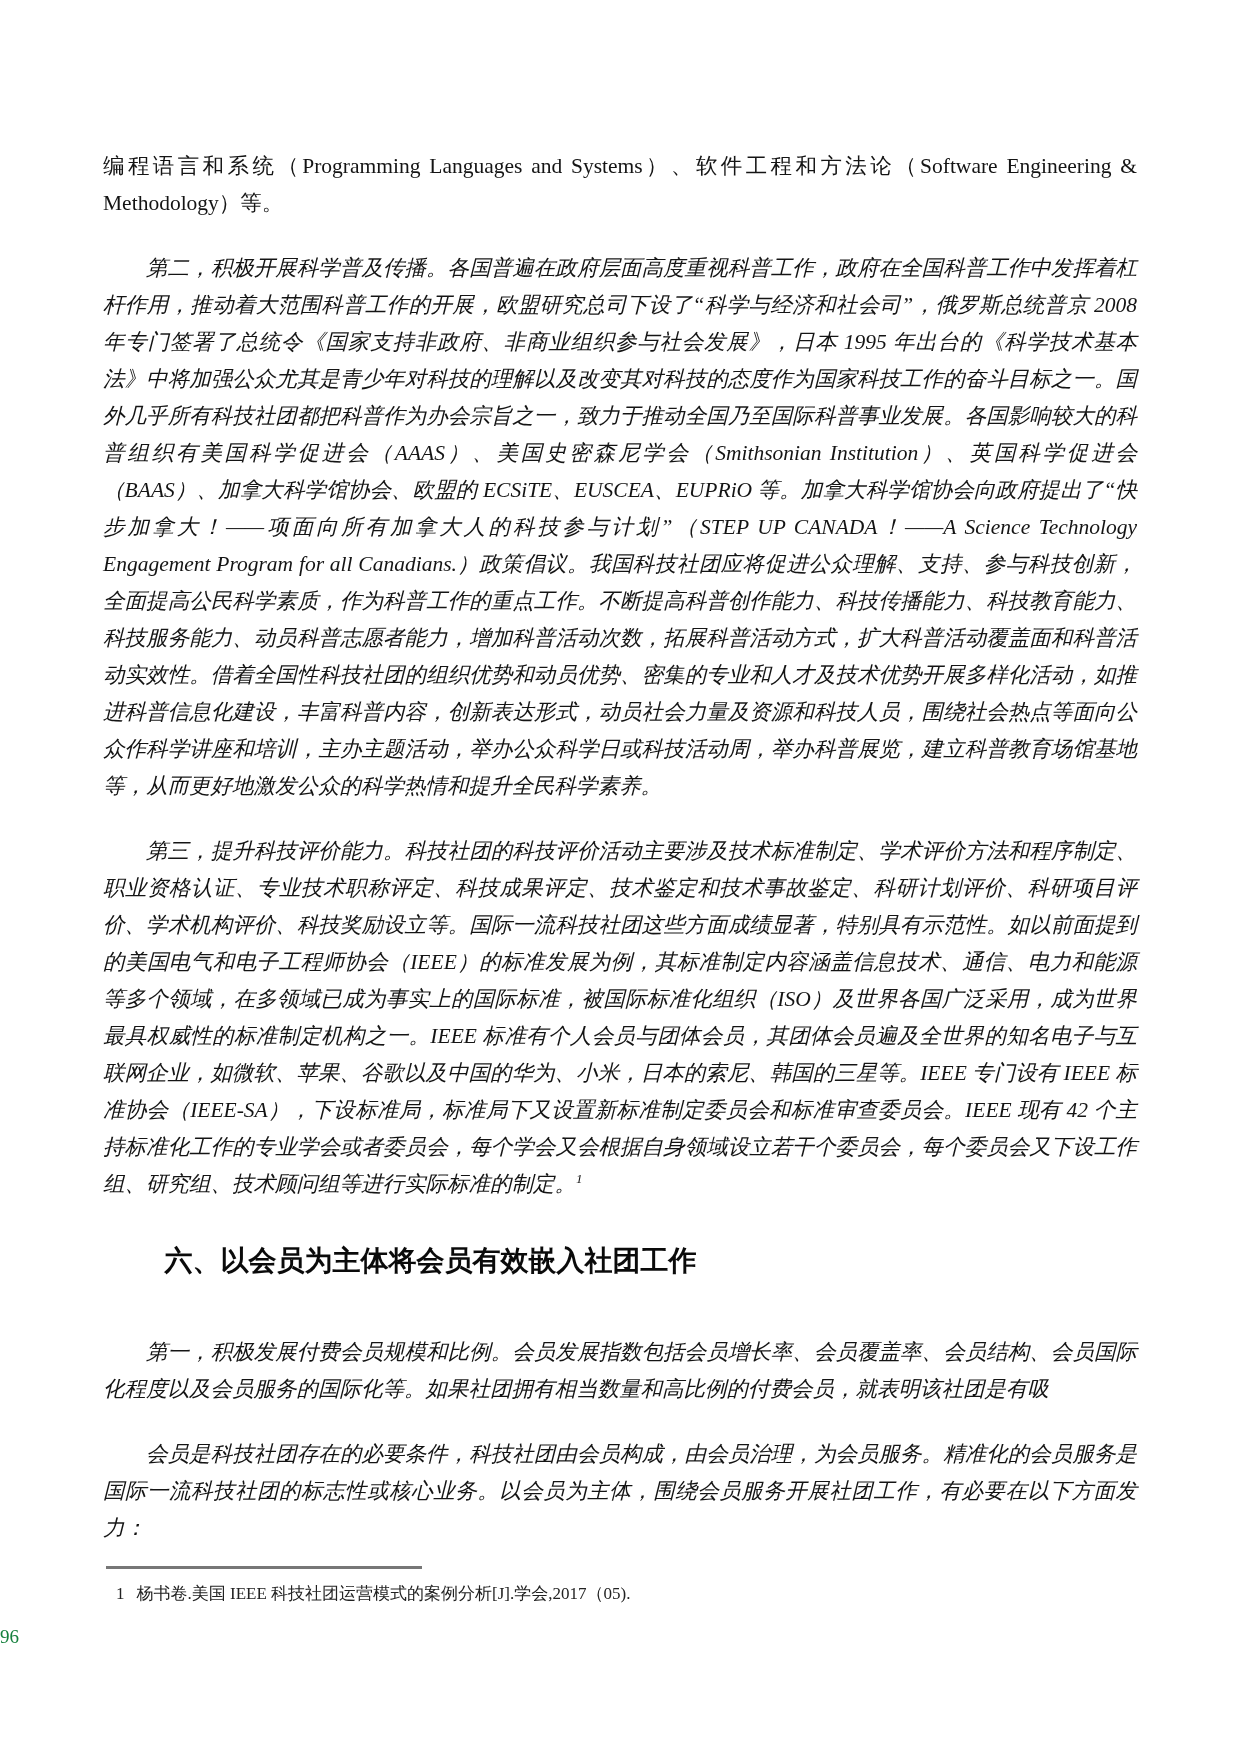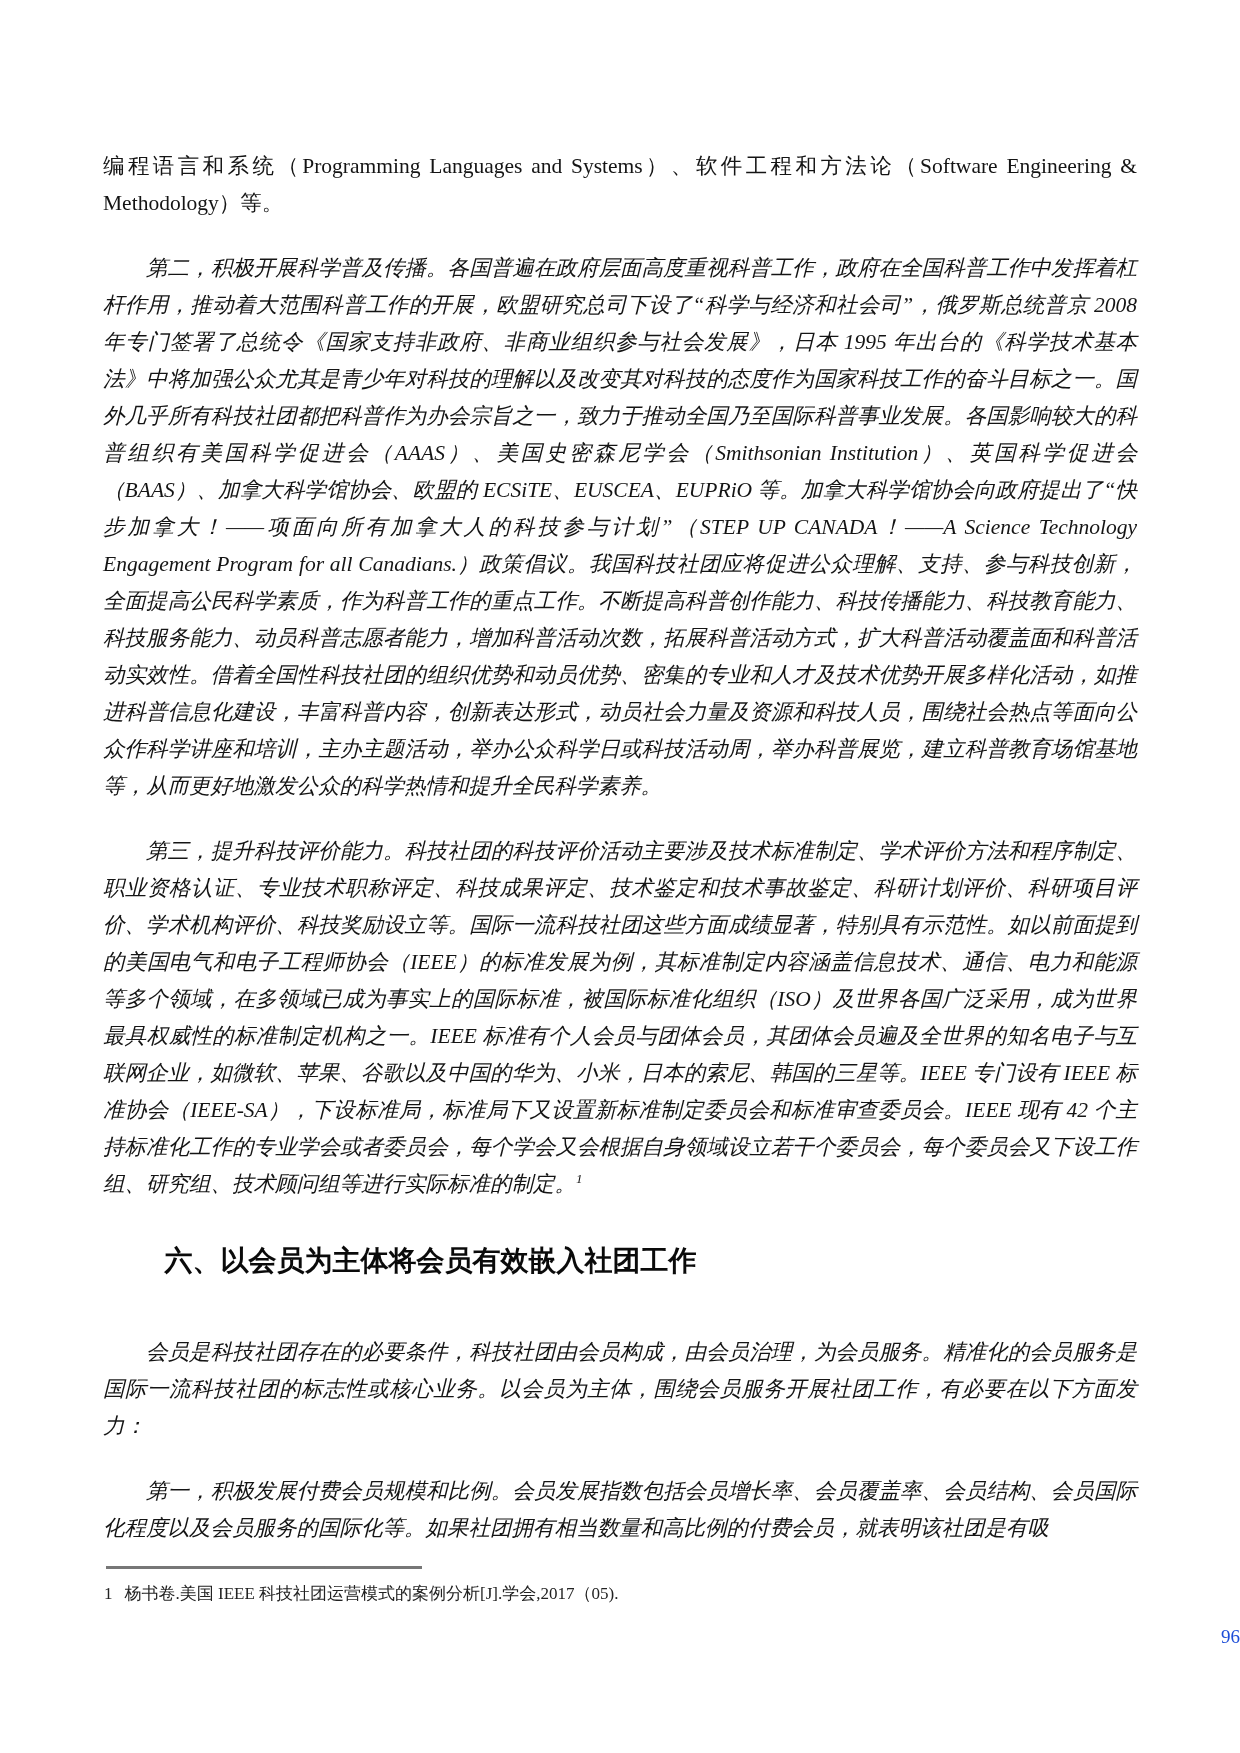--- a/index.html
+++ b/index.html
@@ -54,57 +54,57 @@
   .footnote-rule {
     position: absolute;
     left: 106px;
     top: 1566px;
     width: 316px;
     height: 3px;
     background: #777777;
   }
   .footnote {
     position: absolute;
-    left: 104px;
+    left: 116px;
     top: 1582px;
     width: 1034px;
     font-size: 17px;
     line-height: 24px;
     color: #222222;
   }
   .fn-marker {
     margin-right: 12px;
   }
   .page-number {
     position: absolute;
     top: 1626px;
     left: 0;
     width: 100%;
-    text-align: right;
+    text-align: left;
     font-size: 19px;
-    color: #1d4ed8;
+    color: #15803d;
   }
 </style>
 </head>
 <body>
 
 <div class="page">
   <main class="content">
 
     <p class="para no-indent">编程语言和系统（Programming Languages and Systems）、软件工程和方法论（Software Engineering &amp; Methodology）等。</p>
 
     <p class="para indent">第二，积极开展科学普及传播。各国普遍在政府层面高度重视科普工作，政府在全国科普工作中发挥着杠杆作用，推动着大范围科普工作的开展，欧盟研究总司下设了“科学与经济和社会司”，俄罗斯总统普京 2008 年专门签署了总统令《国家支持非政府、非商业组织参与社会发展》，日本 1995 年出台的《科学技术基本法》中将加强公众尤其是青少年对科技的理解以及改变其对科技的态度作为国家科技工作的奋斗目标之一。国外几乎所有科技社团都把科普作为办会宗旨之一，致力于推动全国乃至国际科普事业发展。各国影响较大的科普组织有美国科学促进会（AAAS）、美国史密森尼学会（Smithsonian Institution）、英国科学促进会（BAAS）、加拿大科学馆协会、欧盟的 ECSiTE、EUSCEA、EUPRiO 等。加拿大科学馆协会向政府提出了“快步加拿大！——项面向所有加拿大人的科技参与计划”（STEP UP CANADA！——A Science Technology Engagement Program for all Canadians.）政策倡议。我国科技社团应将促进公众理解、支持、参与科技创新，全面提高公民科学素质，作为科普工作的重点工作。不断提高科普创作能力、科技传播能力、科技教育能力、科技服务能力、动员科普志愿者能力，增加科普活动次数，拓展科普活动方式，扩大科普活动覆盖面和科普活动实效性。借着全国性科技社团的组织优势和动员优势、密集的专业和人才及技术优势开展多样化活动，如推进科普信息化建设，丰富科普内容，创新表达形式，动员社会力量及资源和科技人员，围绕社会热点等面向公众作科学讲座和培训，主办主题活动，举办公众科学日或科技活动周，举办科普展览，建立科普教育场馆基地等，从而更好地激发公众的科学热情和提升全民科学素养。</p>
 
     <p class="para indent"><span>第三，提升科技评价能力。科技社团的科技评价活动主要涉及技术标准制定、学术评价方法和程序制定、职业资格认证、专业技术职称评定、科技成果评定、技术鉴定和技术事故鉴定、科研计划评价、科研项目评价、学术机构评价、科技奖励设立等。国际一流科技社团这些方面成绩显著，特别具有示范性。如以前面提到的美国电气和电子工程师协会（IEEE）的标准发展为例，其标准制定内容涵盖信息技术、通信、电力和能源等多个领域，在多领域已成为事实上的国际标准，被国际标准化组织（ISO）及世界各国广泛采用，成为世界最具权威性的标准制定机构之一。IEEE 标准有个人会员与团体会员，其团体会员遍及全世界的知名电子与互联网企业，如微软、苹果、谷歌以及中国的华为、小米，日本的索尼、韩国的三星等。IEEE 专门设有 IEEE 标准协会（IEEE-SA），下设标准局，标准局下又设置新标准制定委员会和标准审查委员会。IEEE 现有 42 个主持标准化工作的专业学会或者委员会，每个学会又会根据自身领域设立若干个委员会，每个委员会又下设工作组、研究组、技术顾问组等进行实际标准的制定。</span><sup class="fn-ref">1</sup></p>
 
     <h2 class="heading">六、以会员为主体将会员有效嵌入社团工作</h2>
 
+    <p class="para indent">第一，积极发展付费会员规模和比例。会员发展指数包括会员增长率、会员覆盖率、会员结构、会员国际化程度以及会员服务的国际化等。如果社团拥有相当数量和高比例的付费会员，就表明该社团是有吸</p>
+
     <p class="para indent">会员是科技社团存在的必要条件，科技社团由会员构成，由会员治理，为会员服务。精准化的会员服务是国际一流科技社团的标志性或核心业务。以会员为主体，围绕会员服务开展社团工作，有必要在以下方面发力：</p>
-
-    <p class="para indent">第一，积极发展付费会员规模和比例。会员发展指数包括会员增长率、会员覆盖率、会员结构、会员国际化程度以及会员服务的国际化等。如果社团拥有相当数量和高比例的付费会员，就表明该社团是有吸</p>
 
   </main>
 
   <div class="footnote-rule"></div>
 
   <div class="footnote">
     <span class="fn-marker">1</span><span class="fn-text">杨书卷.美国 IEEE 科技社团运营模式的案例分析[J].学会,2017（05).</span>
   </div>
 
   <div class="page-number">96</div>

